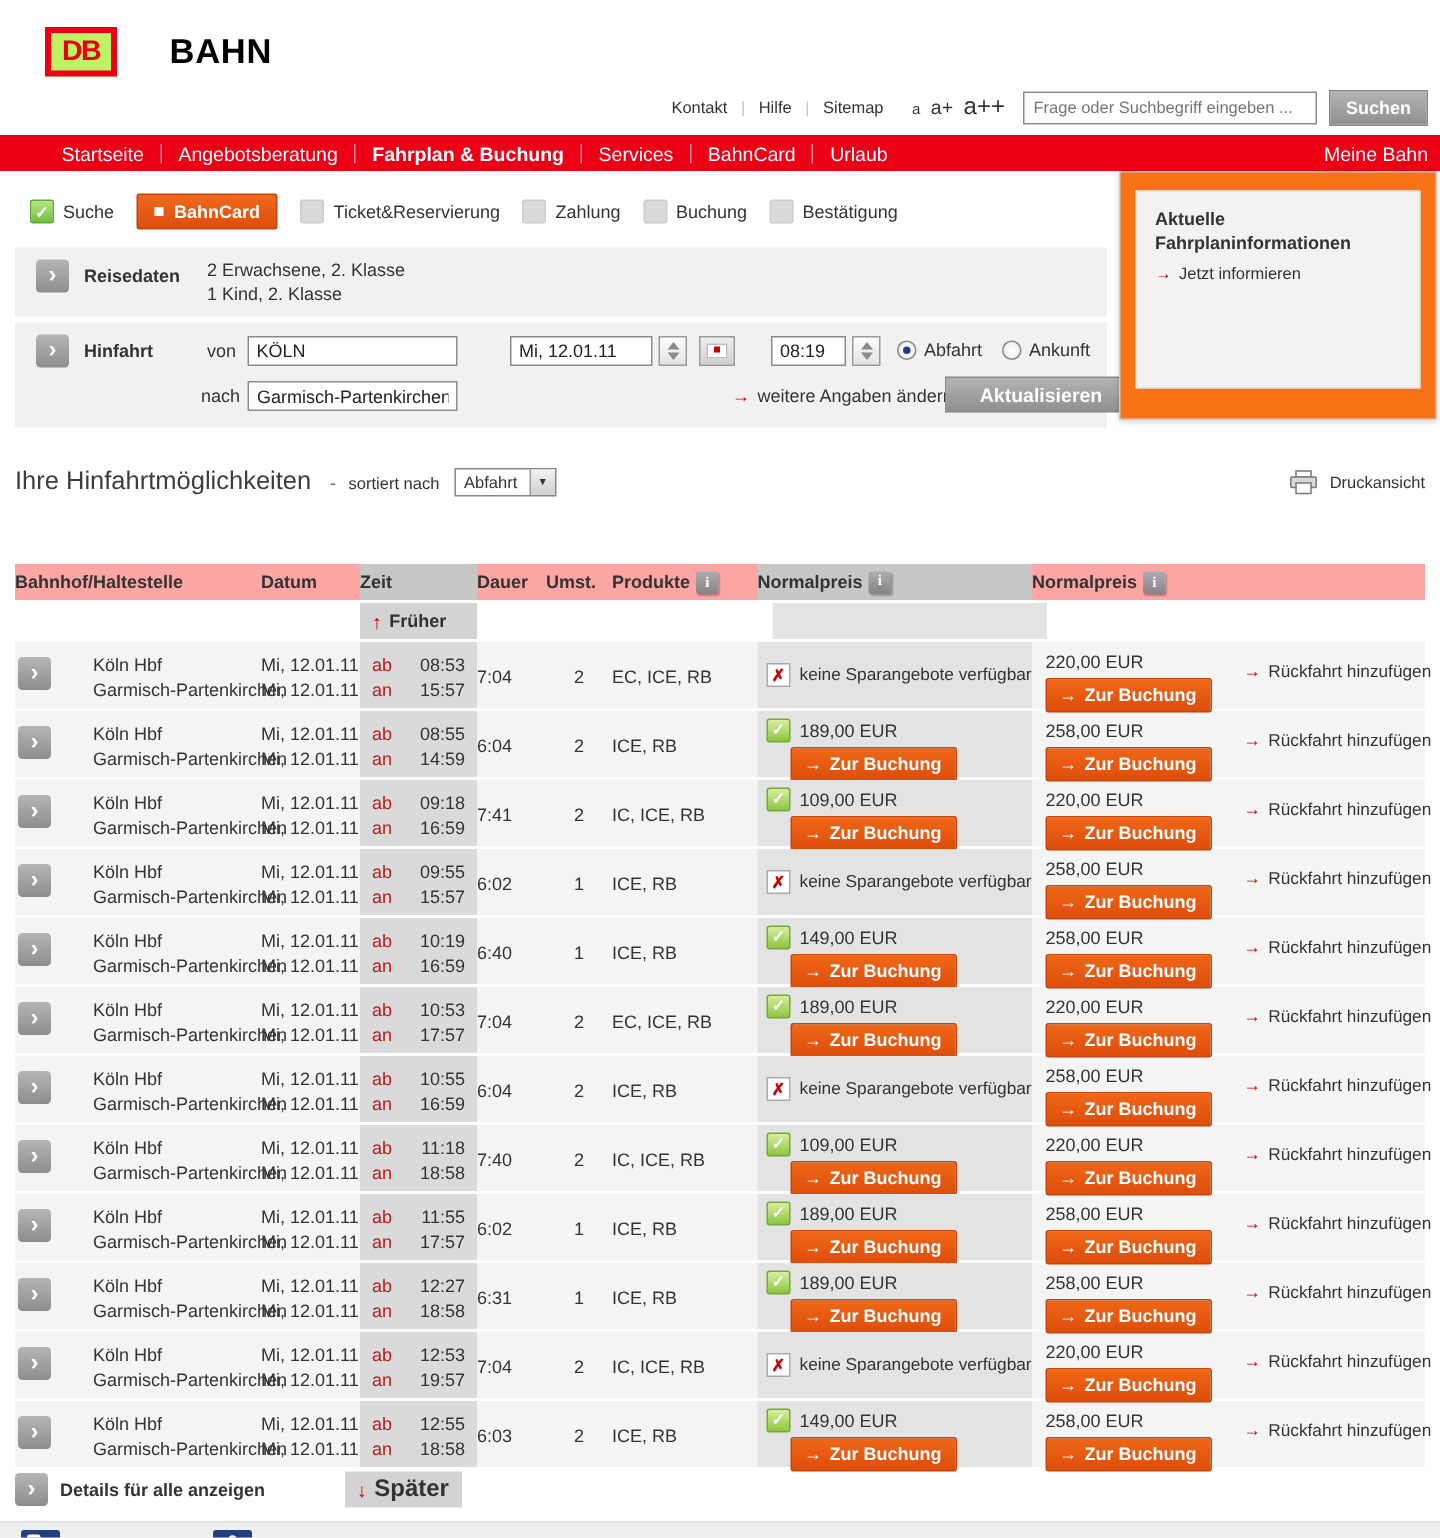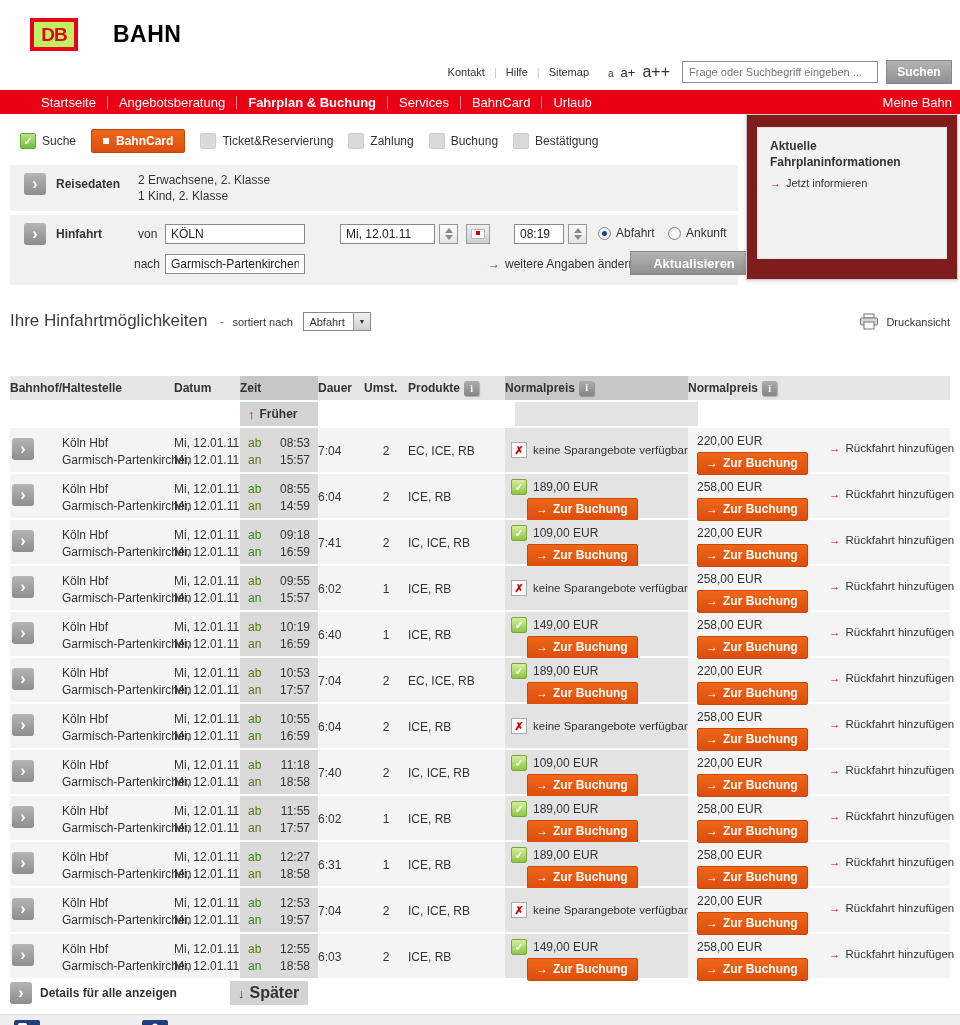--- a/index.html
+++ b/index.html
@@ -78,21 +78,21 @@
   .rdot { width:13px; height:13px; border-radius:50%; border:1px solid #888;
     background:radial-gradient(#fff,#e8e8e8); position:relative; }
   .rdot.sel:after { content:""; position:absolute; left:3px; top:3px; width:5px; height:5px;
     border-radius:50%; background:#1b3e8c; }
   .redarrow { color:#cc0000; font-weight:bold; margin-right:5px; }
   .linkline { font-size:12px; cursor:pointer; }
   .btn-aktual { position:absolute; left:620px; top:36px; width:128px; height:24px; font-size:13px; }
 
   
   .info-panel { position:absolute; right:2px; top:114px; width:212px; height:166px;
-    background:#7f1d1d; border:1px solid #ccc; box-shadow:0 1px 4px rgba(0,0,0,.18); }
+    background:#f97316; border:1px solid #ccc; box-shadow:0 1px 4px rgba(0,0,0,.18); }
   .info-inner { position:absolute; left:10px; top:12px; right:10px; bottom:20px;
     background:#f2f2f2; border:1px solid #e2e2e2; padding:10px 12px; }
   .info-title { font-weight:bold; font-size:12px; line-height:1.35; margin-bottom:7px; }
   .info-text { font-size:11px; line-height:1.45; margin-bottom:8px; }
   .info-link { font-size:11px; display:flex; align-items:center; cursor:pointer; }
 
   
   .results-head { position:relative; margin:26px 10px 8px 10px; height:24px; }
   .res-title { font-size:17px; color:#3d3d3d; display:inline; }
   .res-dash { font-size:12px; color:#666; margin:0 4px 0 8px; }
@@ -112,21 +112,21 @@
   .c-station { width:112px; padding-top:7px; }
   .c-datum { width:66px; padding-top:7px; }
   .c-zeit { width:78px; background:#dadada; padding:7px 8px 0 8px; }
   .c-dauer { width:46px; padding-top:16px; }
   .c-umst { width:44px; padding-top:16px; text-align:center; }
   .c-prod { width:97px; padding-top:16px; }
   .c-spar { width:183px; background:#e3e3e3; padding:5px 0 0 6px; }
   .c-norm { width:137px; padding:5px 0 0 9px; }
   .c-rueck { flex:1; padding-top:14px; padding-left:4px; }
 
-  .thead { background:#e5e5e5; height:24px; font-weight:bold; align-items:center;margin-top:41px; }
+  .thead { background:#fca5a5; height:24px; font-weight:bold; align-items:center;margin-top:41px; }
   .thead > div { padding:0; }
   .h-station { width:164px; padding-left:20px; }
   .h-datum { width:66px; } .h-zeit { width:78px; background:#c7c7c7; height:24px; line-height:24px; padding-left:8px; }
   .h-dauer { width:46px; } .h-umst { width:44px; } .h-prod { width:97px; }
   .h-spar { width:183px; background:#c7c7c7; height:24px; line-height:24px; padding-left:6px; }
   .h-norm { flex:1; padding-left:9px; }
   .hcell { display:flex; align-items:center; gap:4px; }
   .info-i { width:15px; height:15px; border-radius:2px; background:linear-gradient(#aeaeae,#848484);
     color:#fff; font-size:10px; font-weight:bold; font-family:"Liberation Serif",serif;
     display:inline-flex; align-items:center; justify-content:center;
@@ -134,21 +134,21 @@
 
   .pager-row { height:24px; margin-top:2px; }
   .pg-sp1 { width:230px; } .pg-box { width:78px; background:#d3d3d3; display:flex;
     align-items:center; padding-left:8px; gap:5px; font-weight:bold; cursor:pointer; }
   .pg-sp2 { width:197px; } .pg-strip { width:183px; background:#e3e3e3; }
   .pg-arrow { color:#cc0000; font-weight:bold; font-size:13px; }
 
   .trow { background:#f4f4f4; height:44px; margin-top:2px; }
   .st2 { line-height:17px; white-space:nowrap; }
   .zline { display:flex; justify-content:space-between; line-height:17px; }
-  .zlab { color:#4d7c0f; }
+  .zlab { color:#b91c1c; }
   .btn-orange { display:inline-flex; align-items:center; gap:5px; margin-top:3px;
     background:linear-gradient(#ef6717,#dd4d0c); border:1px solid #c4480d; border-radius:2px;
     color:#fff; font-weight:bold; font-size:12px; padding:3px 9px 4px 8px; cursor:pointer;
     font-family:"Liberation Sans",sans-serif; white-space:nowrap; }
   .btn-orange .warr { font-weight:bold; }
   .price { color:#333; line-height:16px; display:flex; align-items:center; gap:6px; }
   .icon-check { width:16px; height:16px; border-radius:2px; border:1px solid #74a83d;
     background:linear-gradient(#d8ee9d,#8cc63f); color:#fff; font-size:11px; font-weight:bold;
     display:inline-flex; align-items:center; justify-content:center; }
   .icon-x { width:16px; height:16px; border:1px solid #aaa; background:#fff; color:#cc0000;

